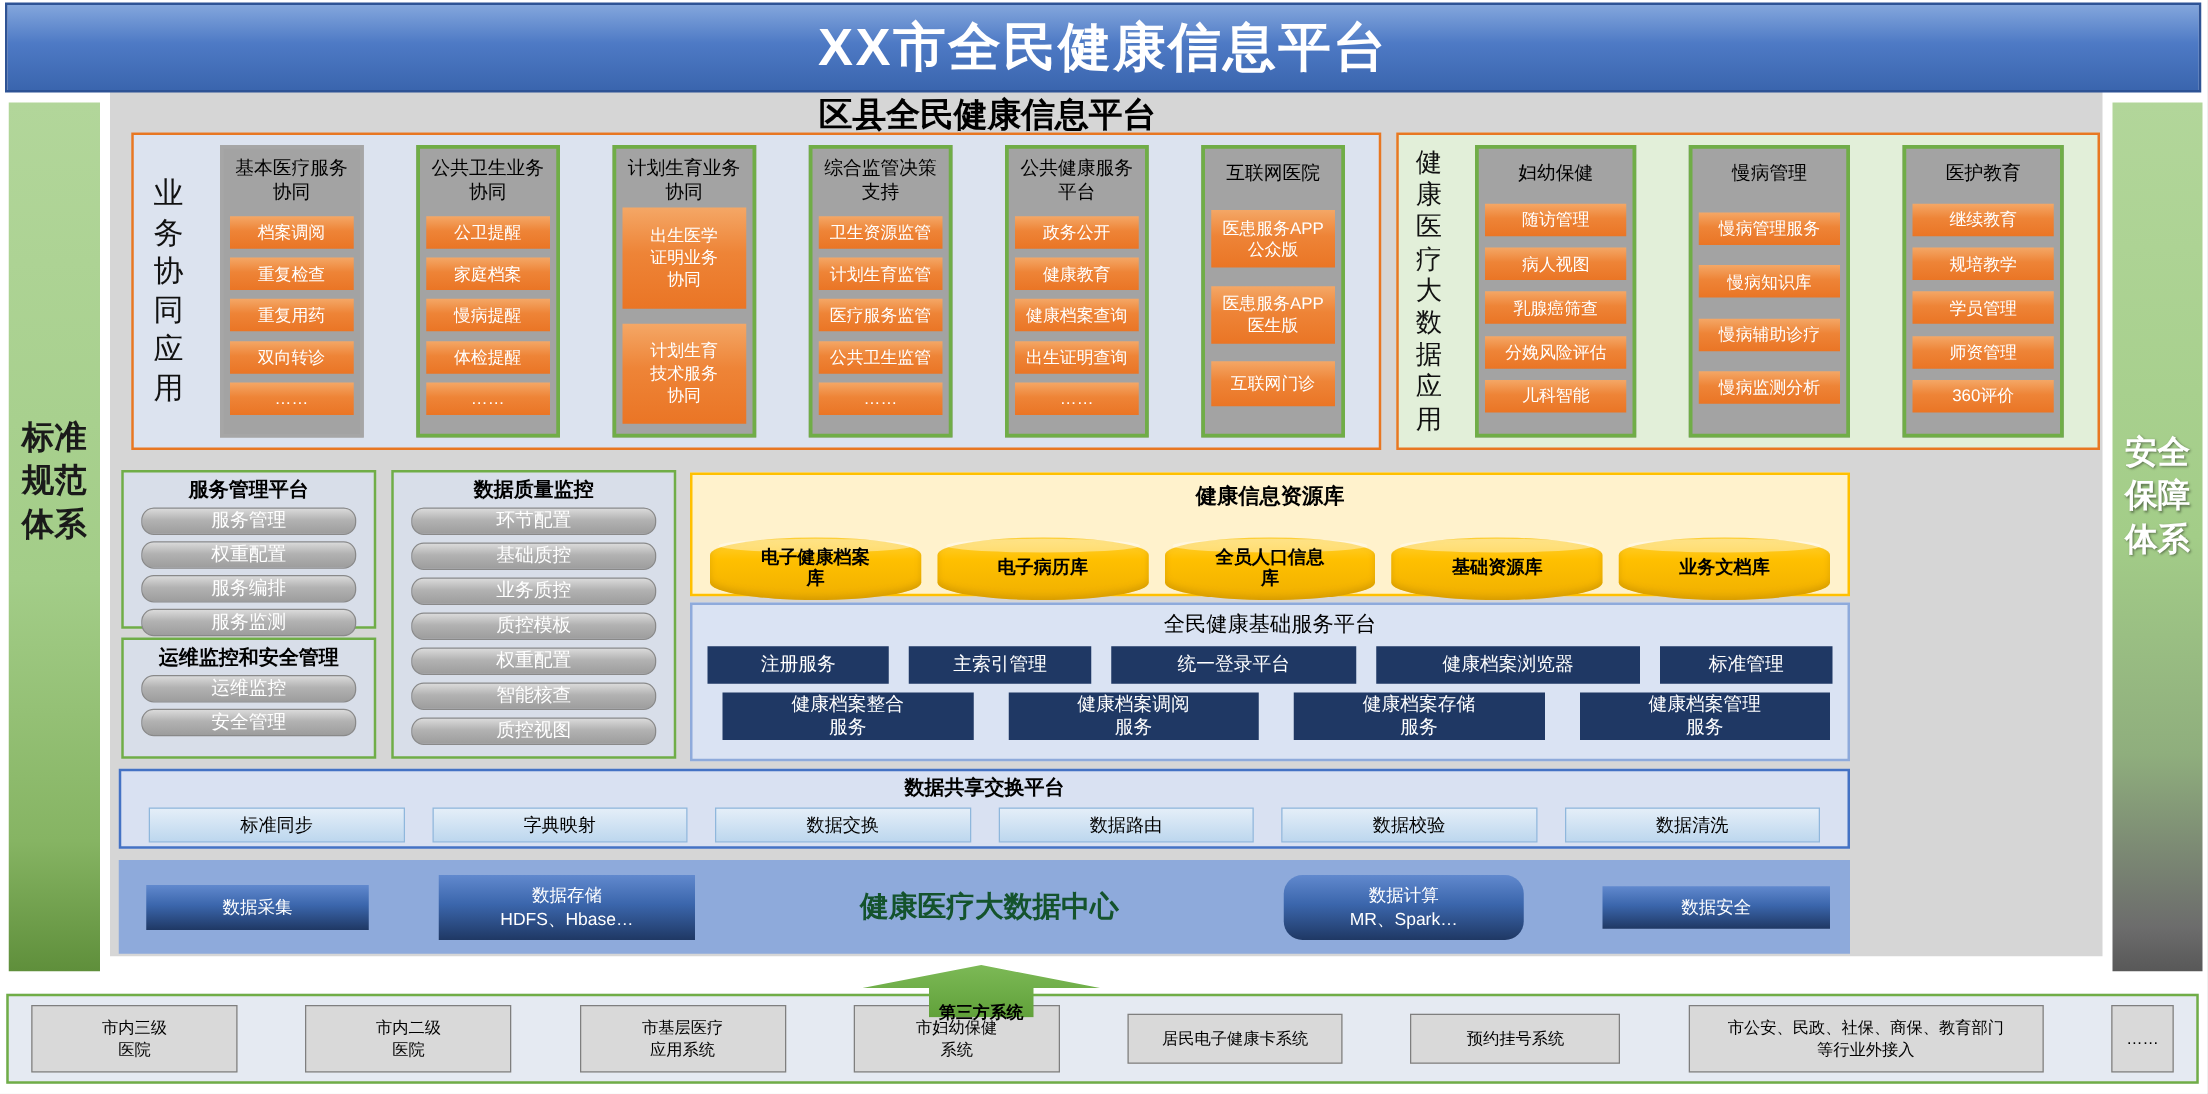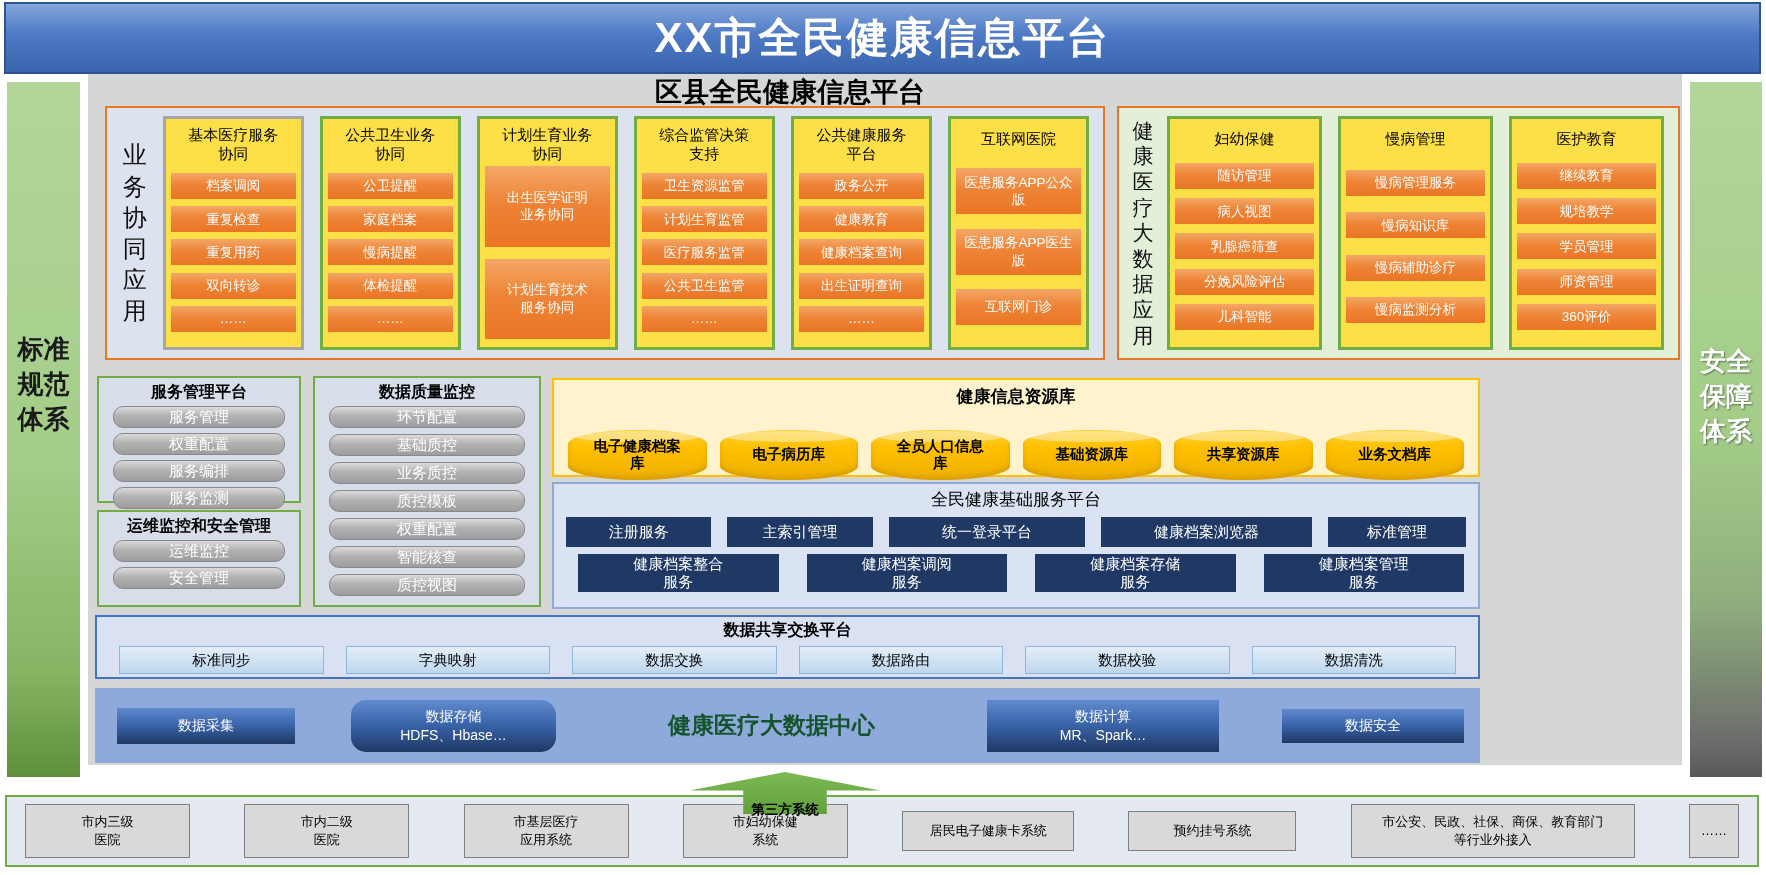--- a/index.html
+++ b/index.html
@@ -32,21 +32,21 @@
     font-size:27px; font-weight:bold; color:#000; }
 
   
   .appbox { position:absolute; top:36px; height:254px; border:2px solid #e87722; display:flex; padding:8px 6px; }
   .appbox.biz  { left:17px;  width:1000px; background:#dce3ef; }
   .appbox.bigd { left:1029px; width:563px;  background:#e2efd9; }
   .vlabel1 { align-self:center; width:1.15em; font-size:24px; color:#111; line-height:1.3;
     word-break:break-all; text-align:center; margin:0 6px 0 8px; font-weight:500; }
   .appbox.bigd .vlabel1 { font-size:21px; line-height:1.22; margin:0 4px 0 6px; }
 
-  .col { background:#fde047; flex:1; margin:0 8px; padding:5px 5px 8px; display:flex; flex-direction:column; }
+  .col { background:#a3a3a3; flex:1; margin:0 21px; padding:5px 5px 8px; display:flex; flex-direction:column; }
   .col.b-gray  { border:3px solid #a6a6a6; }
   .col.b-green { border:3px solid #70ad47; }
   .col-title { font-size:15px; color:#000; text-align:center; line-height:1.25; margin:0 auto;
     max-width:6.3em; min-height:42px; display:flex; align-items:center; justify-content:center; font-weight:500; }
   .col-title.one { min-height:30px; }
   .items { flex:1; display:flex; flex-direction:column; justify-content:space-evenly; }
   .oitem { background:linear-gradient(180deg,#f4a766 0%,#ee8437 45%,#ea7525 100%);
     color:#fff; font-size:13.5px; text-align:center; display:flex; align-items:center; justify-content:center;
     min-height:26px; line-height:1.3; padding:0 3px; }
   .items.tall { gap:12px; justify-content:stretch; }
@@ -98,22 +98,22 @@
     border:1px solid #8fb7dc; display:flex; align-items:center; justify-content:center;
     font-size:14.5px; color:#000; }
 
   
   .dc { position:absolute; left:7px; top:618px; width:1385px; height:75px; background:#8eaadb;
     display:flex; align-items:center; padding:0 16px; }
   .dcbox { background:linear-gradient(180deg,#6189ce 0%,#3b66ac 45%,#1f3864 100%); color:#fff;
     display:flex; align-items:center; justify-content:center; text-align:center; font-size:14px;
     white-space:pre-line; line-height:1.35; }
   .dc .b1 { width:178px; height:36px; margin-left:6px; }
-  .dc .b2 { width:205px; height:52px; margin-left:56px;border-radius:15px; }
-  .dc .b3 { width:232px; height:52px; }
+  .dc .b2 { width:205px; height:52px; margin-left:56px; }
+  .dc .b3 { width:192px; height:52px;border-radius:15px; }
   .dc .b4 { width:182px; height:34px; margin-left:63px; }
   .dctitle { flex:1; text-align:center; font-size:23px; font-weight:bold; color:#14532d; }
 
   
   .garrow { position:absolute; left:690px; top:772px; width:190px; height:42px; z-index:4;
     background:linear-gradient(180deg,#7cb956,#61a13a); 
     clip-path:polygon(50% 0,100% 44%,72% 44%,72% 100%,28% 100%,28% 44%,0 44%); }
   .tplabel { position:absolute; left:690px; top:801px; width:190px; text-align:center;
     font-size:13.5px; font-weight:bold; color:#000; z-index:5; }
   .bottom { position:absolute; left:5px; top:795px; width:1754px; height:72px; z-index:3;
@@ -282,23 +282,20 @@
         <div class="db">
             <span>电子病历库</span>
           </div>
         <div class="db">
             <span>全员人口信息库</span>
           </div>
         <div class="db">
             <span>基础资源库</span>
           </div>
         <div class="db">
-            <span>共享资源库</span>
-          </div>
-        <div class="db">
             <span>业务文档库</span>
           </div>
       </div>
     </div>
 
     <div class="plat">
       <div class="ptitle">全民健康基础服务平台</div>
       <div class="prow1">
         <div class="nbox f1">注册服务</div>
         <div class="nbox f1">主索引管理</div>

